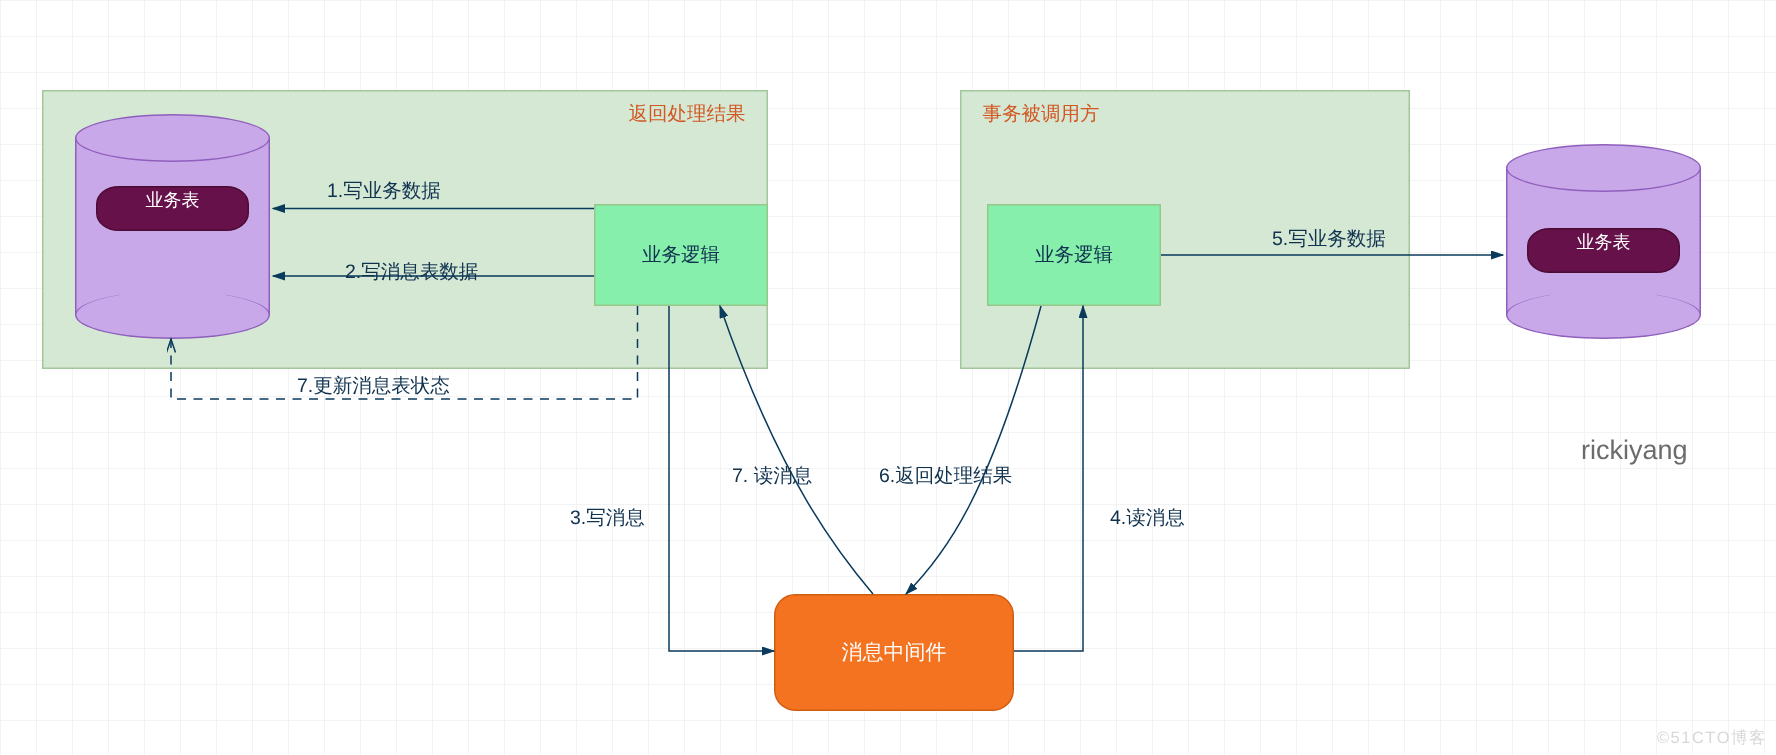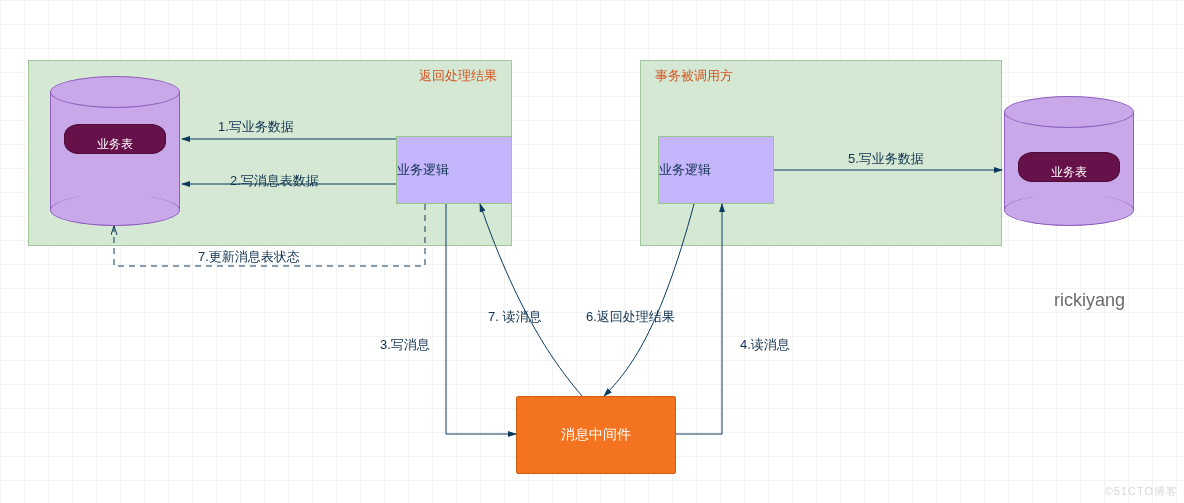--- a/index.html
+++ b/index.html
@@ -22,31 +22,31 @@
     background: #d5e8d4;
     border: 1px solid #a2c79a;
   }
   .panel-title {
     position: absolute;
     top: 6px;
     color: #d35724;
     font-size: 13px;
   }
   .logic-box {
-    background: #c4b5fd;
+    background: #86efac;
     border: 1px solid #98c78a;
     display: flex;
     align-items: center;
-    justify-content: flex-start;
+    justify-content: center;
     color: #10324f;
   }
   .mq-box {
     background: #f37321;
     border: 1px solid #d45c0f;
-    border-radius: 2px;
+    border-radius: 14px;
     display: flex;
     align-items: center;
     justify-content: center;
     color: #fff;
     font-size: 14px;
   }
   .db {
     position: absolute;
     width: 130px;
     height: 150px;
@@ -78,21 +78,21 @@
   }
   .db .tbl {
     position: absolute;
     left: 14px; right: 14px;
     height: 30px;
     background: #66114a;
     border: 1px solid #4c0c36;
     border-radius: 15px / 12px;
     color: #fff;
     display: flex;
-    align-items: flex-end;
+    align-items: flex-start;
     justify-content: center;
     font-size: 12px;
   }
   svg.arrows {
     position: absolute;
     left: 0; top: 0;
     width: 1184px;
     height: 503px;
     pointer-events: none;
   }
@@ -127,21 +127,21 @@
   <div class="cyl-top"></div>
   <div class="tbl" style="top:48px">
     <span>业务表</span>
   </div>
 </div>
 
 <div class="abs logic-box" style="left:396px; top:136px; width:116px; height:68px;">
   <span>业务逻辑</span>
 </div>
 
-<div class="abs panel" style="left:640px; top:60px; width:362px; height:186px;">
+<div class="abs panel" style="left:640px; top:60px; width:300px; height:186px;">
   <span class="panel-title" style="left:14px">事务被调用方</span>
 </div>
 
 <div class="abs logic-box" style="left:658px; top:136px; width:116px; height:68px;">
   <span>业务逻辑</span>
 </div>
 
 <div class="db" style="left:1004px; top:96px; height:130px;">
   <div class="cyl-body"></div>
   <div class="cyl-bot"></div>

